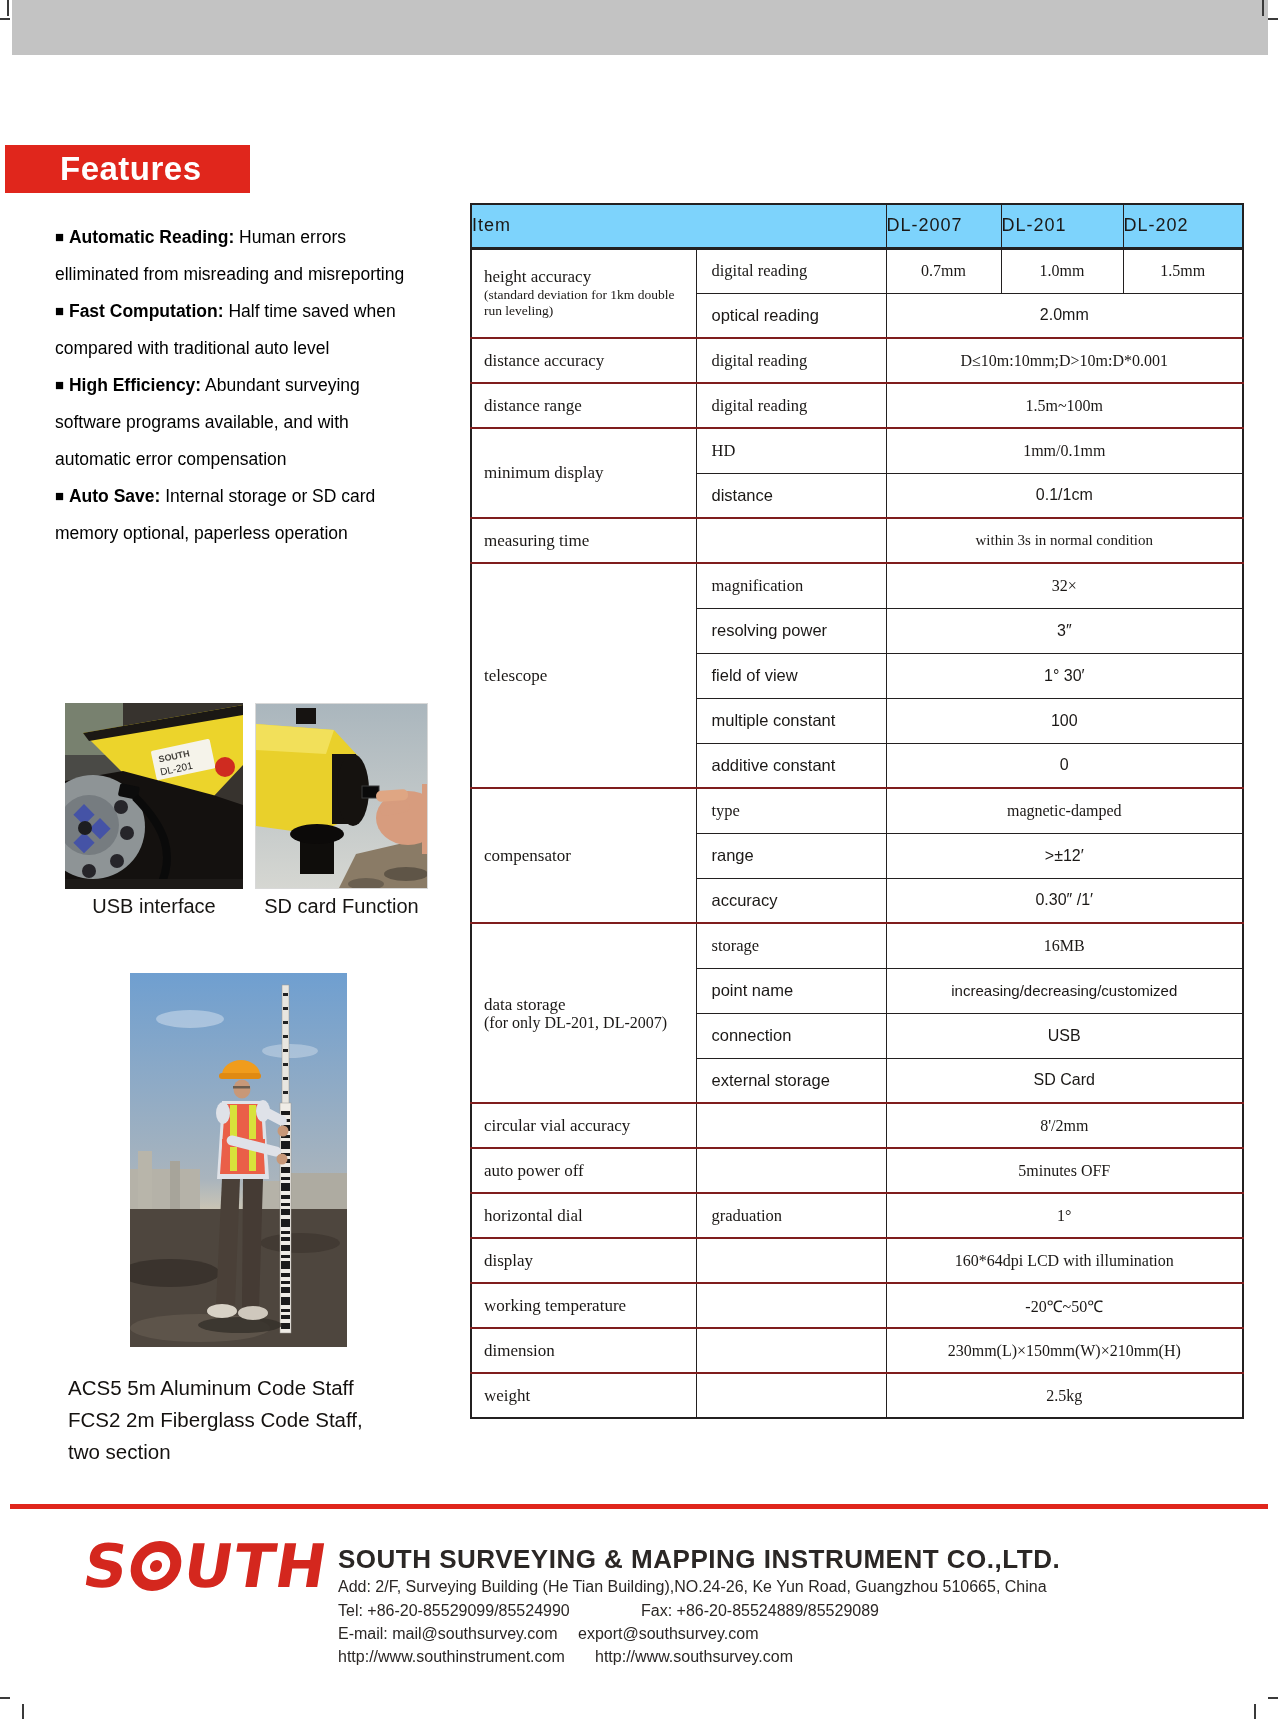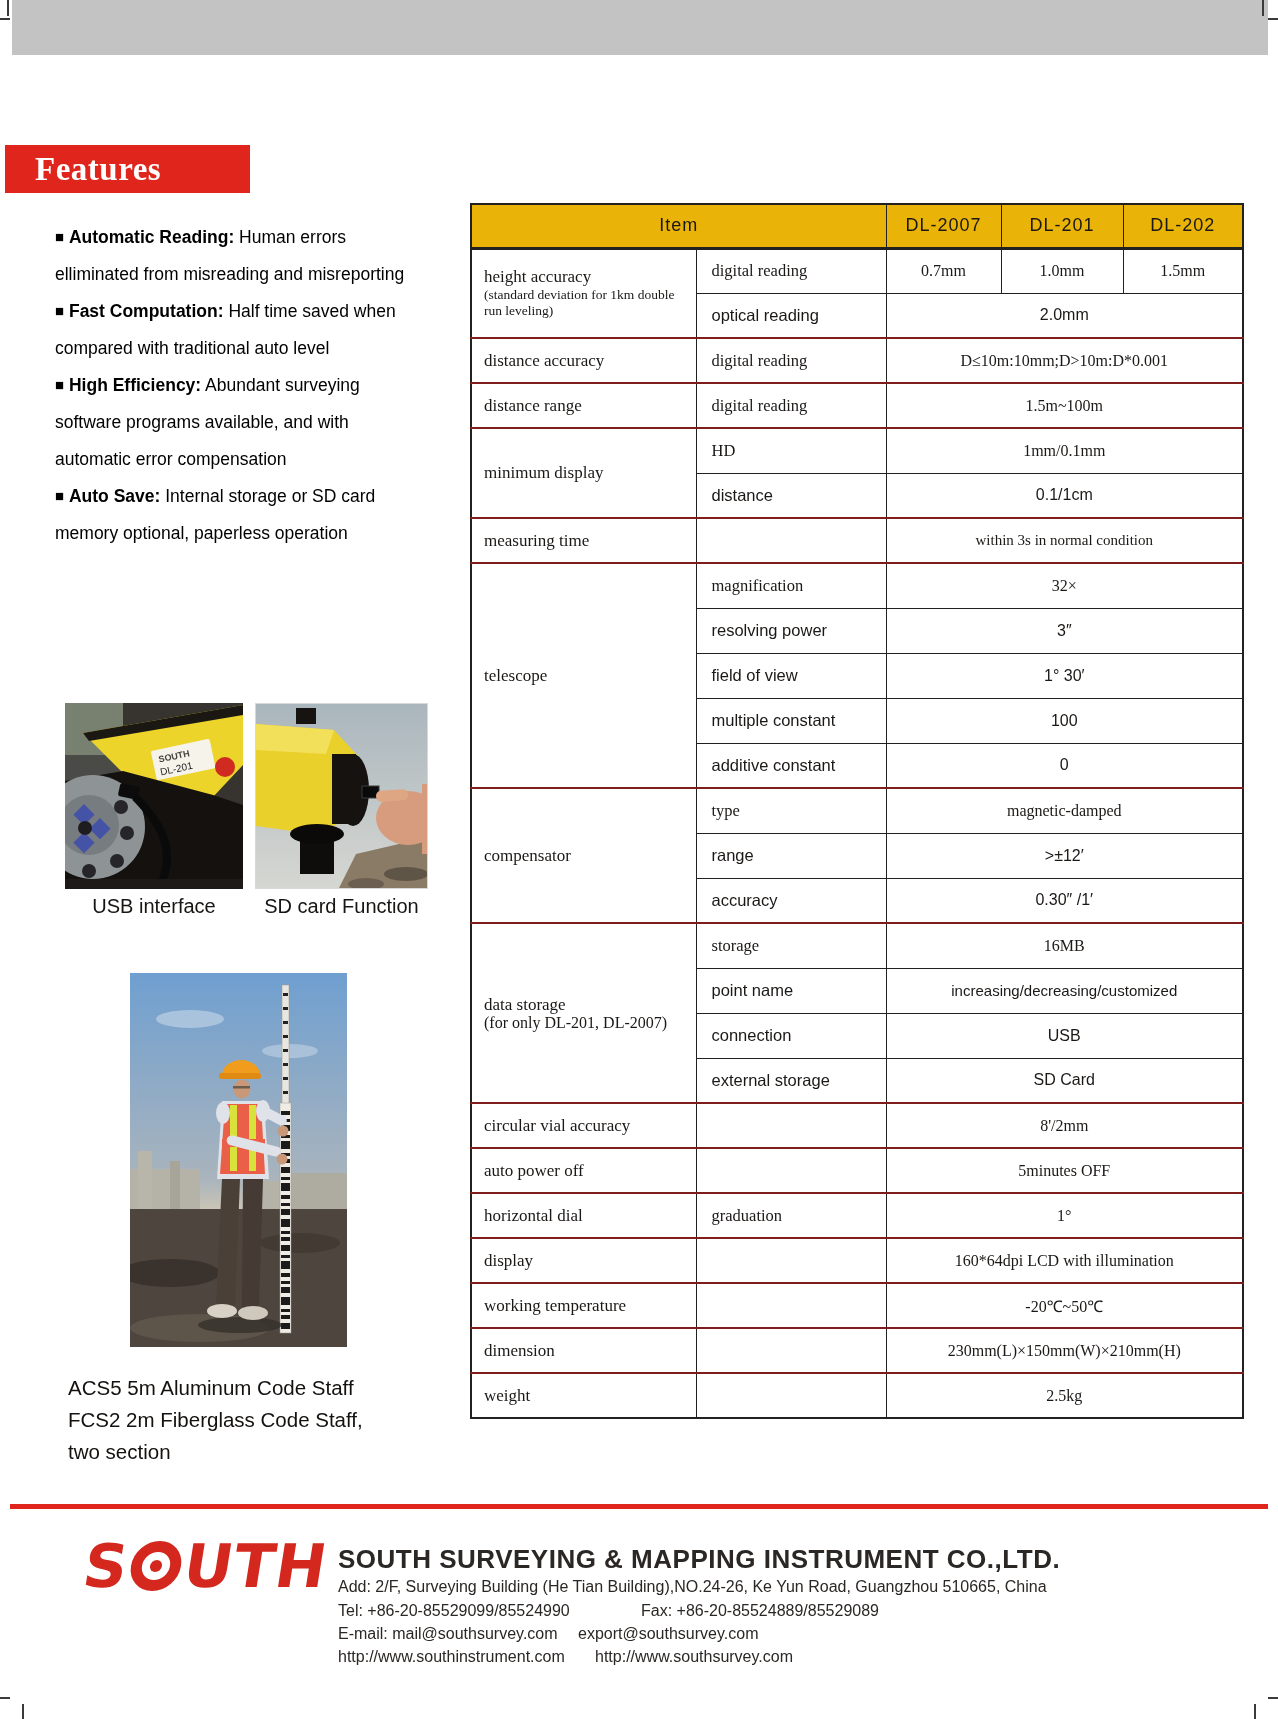--- a/index.html
+++ b/index.html
@@ -6,35 +6,35 @@
   html,body { background:#ffffff; }
   body { font-family:"Liberation Sans", sans-serif; color:#1c1a19; }
   .page { position:relative; width:1278px; height:1719px; background:#ffffff; overflow:hidden; margin:0 auto; }
 
   
   .topbar { position:absolute; left:12px; top:0; width:1256px; height:55px; background:#c3c3c3; }
   .mark { position:absolute; background:#3a3a3a; }
 
   
   .features-box { position:absolute; left:5px; top:145px; width:245px; height:48px; background:#e0261c; }
-  .features-box .t { color:#ffffff; font-weight:bold; font-size:33px; line-height:48px; padding-left:30px; letter-spacing:0.5px;font-family:Liberation Serif, serif; }
+  .features-box .t { color:#ffffff; font-weight:bold; font-size:33px; line-height:48px; padding-left:55px; letter-spacing:0.5px; }
   .features-list { position:absolute; left:55px; top:219px; width:362px; font-size:17.5px; line-height:37px; color:#000000; }
   .features-list p { margin:0; }
   .features-list b { font-weight:bold; }
   .sq { font-size:15px; position:relative; top:-1px; }
 
   
   .spec-title { position:absolute; left:471px; top:150px; font-size:35px; font-weight:bold; letter-spacing:2.5px; color:#231f1e; }
 
   
   .spec-table { position:absolute; left:470px; top:203px; width:772px; border-collapse:collapse; table-layout:fixed;
     font-size:16.5px; color:#1b1816; }
   .spec-table td { border:1px solid #232020; height:45px; vertical-align:middle; overflow:hidden; }
   .spec-table { border:2px solid #232020; }
-  .spec-table thead td { background:#eab308; border-bottom:3px solid #232020; font-size:18px; text-align:center; height:44px; letter-spacing:1px; }
+  .spec-table thead td { background:#7dd3fc; border-bottom:3px solid #232020; font-size:18px; text-align:left; height:44px; letter-spacing:1px; }
   .spec-table tr.grp td { border-top:2px solid #7f1d1d;font-family:Liberation Serif, serif; }
   .c1 { padding-left:12px; font-size:17px; }
   .c1 .note { font-size:13.5px; line-height:16px; }
   .c2 { padding-left:15px; }
   .val { text-align:center; font-size:16px;margin-left:28px; }
 
   
   .photo { position:absolute; overflow:hidden; }
   .caption { position:absolute; font-size:20px; color:#171513; text-align:center; }
   .staff-caption { position:absolute; left:68px; top:1372px; font-size:20.5px; line-height:32px; color:#14110f; }

